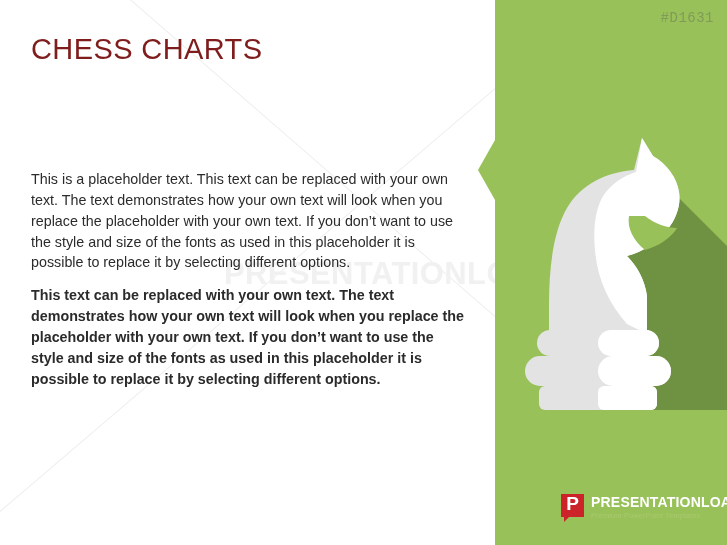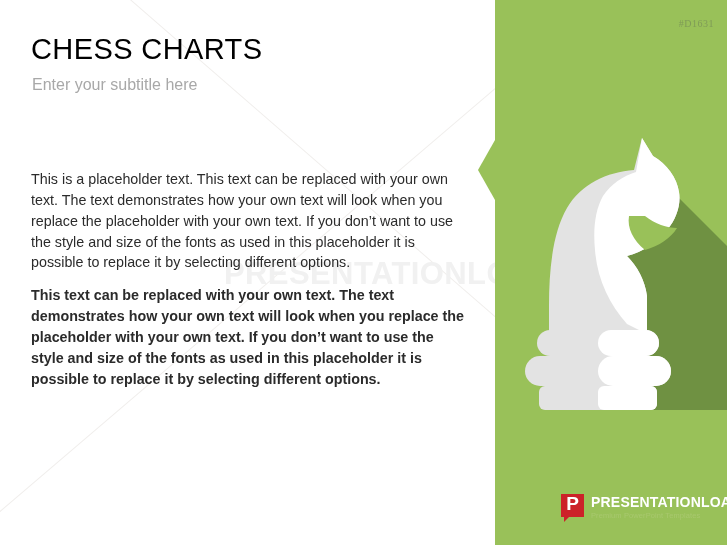--- a/index.html
+++ b/index.html
@@ -56,25 +56,24 @@
     height: 0;
     border-top: 30px solid transparent;
     border-bottom: 30px solid transparent;
     border-right: 17px solid #99c159;
   }
 
   .doc-id {
     position: absolute;
     right: 13px;
     top: 10px;
-    font-family: Liberation Serif, serif;
-    font-size: 10px;
+    font-family: Liberation Mono, monospace;
+    font-size: 14px;
     color: #7f9b57;
     letter-spacing: 0.5px;
-    margin-top: 8px;
   }
 
   
   .knight-wrap {
     position: absolute;
     left: 495px;
     top: 120px;
     width: 232px;
     height: 300px;
   }
@@ -85,21 +84,21 @@
     overflow: visible;
   }
 
   
   .title {
     position: absolute;
     left: 31px;
     top: 33px;
     font-size: 29px;
     font-weight: 300;
-    color: #000000;
+    color: #7f1d1d;
     letter-spacing: 0.4px;
     white-space: nowrap;
   }
   .subtitle {
     position: absolute;
     left: 32px;
     top: 76px;
     font-size: 16px;
     font-weight: 300;
     color: #a8a8a8;
@@ -250,21 +249,20 @@
       <rect x="30" y="236" width="146" height="30" rx="15" fill="#e3e3e3"></rect>
       <rect x="44" y="266" width="118" height="24" rx="6" fill="#e3e3e3"></rect>
 
       <rect x="103" y="210" width="61" height="26" rx="13" fill="#ffffff"></rect>
       <rect x="103" y="236" width="73" height="30" rx="15" fill="#ffffff"></rect>
       <rect x="103" y="266" width="59" height="24" rx="6" fill="#ffffff"></rect>
     </svg>
   </div>
 
   <div class="title">CHESS CHARTS</div>
-  <div class="subtitle">Enter your subtitle here</div>
 
   <div class="body-block">
     <p class="body-para">This is a placeholder text. This text can be replaced with your own text. The text demonstrates how your own text will look when you replace the placeholder with your own text. If you don’t want to use the style and size of the fonts as used in this placeholder it is possible to replace it by selecting different options.</p>
     <p class="body-para">This text can be replaced with your own text. The text demonstrates how your own text will look when you replace the placeholder with your own text. If you don’t want to use the style and size of the fonts as used in this placeholder it is possible to replace it by selecting different options.</p>
   </div>
 
   <div class="logo">
     <div class="logo-mark">
       <span class="p-letter">P</span>
       <span class="tail"></span>

